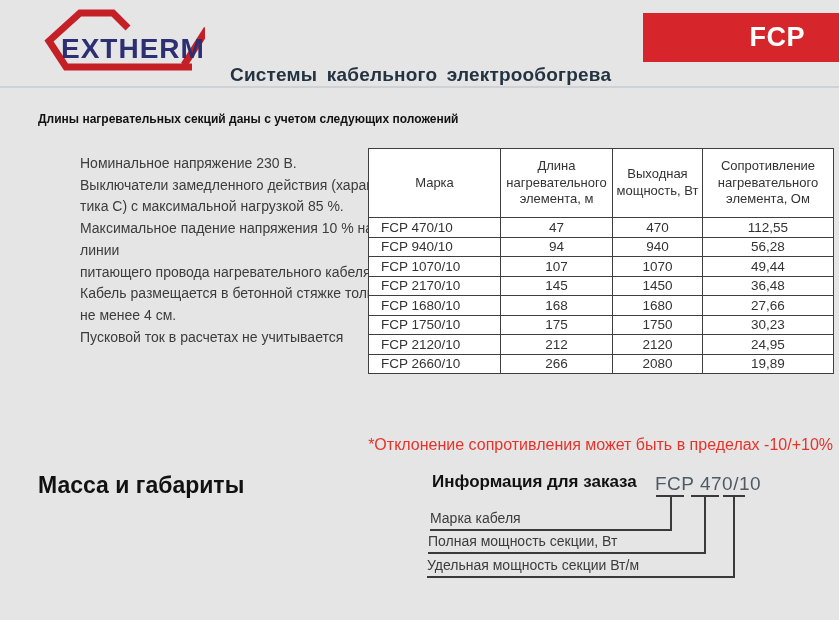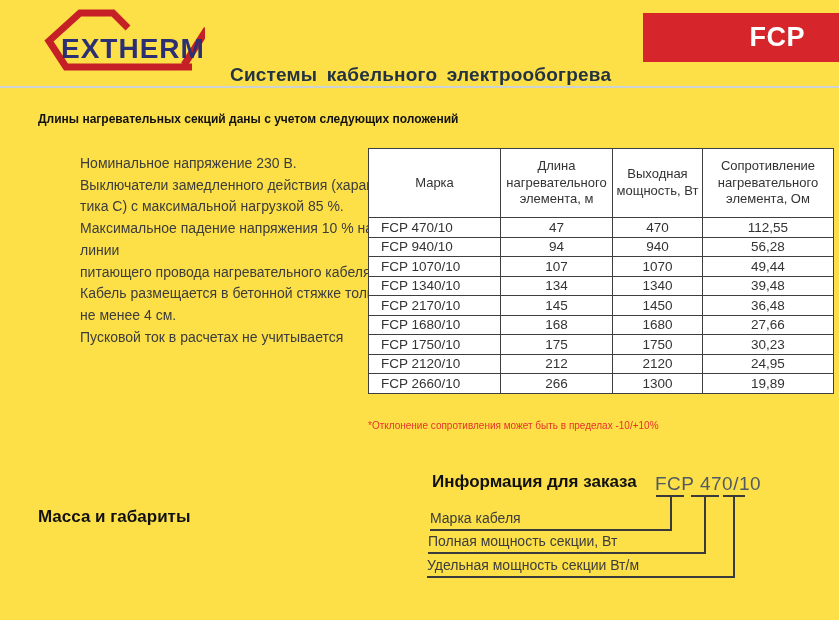--- a/index.html
+++ b/index.html
@@ -1,18 +1,18 @@
 <!DOCTYPE html>
 <html><head>
 <meta charset="utf-8">
 <style>
   * { margin:0; padding:0; box-sizing:border-box; }
   html,body { background:#ffffff; }
   body { font-family:"Liberation Sans", sans-serif; }
-  .page { position:relative; width:839px; height:620px; background:#fde047; overflow:hidden; }
+  .page { position:relative; width:839px; height:620px; background:#e5e5e5; overflow:hidden; }
 
   
   .logo { position:absolute; left:33px; top:5px; width:172px; height:66px; }
   .header-title { position:absolute; left:230px; top:29px; font-size:19px; font-weight:700;
                   color:#243342; letter-spacing:0.2px; word-spacing:4px;margin-top:35px; }
   .badge { position:absolute; left:643px; top:13px; width:196px; height:49px; background:#d6262c;
            display:flex; align-items:center; justify-content:flex-end; padding-right:34px; }
   .badge span { color:#ffffff; font-size:27px; font-weight:700; letter-spacing:0.5px; }
   .header-rule { position:absolute; left:0; top:86px; width:839px; height:2px; background:#cdd2d6; }
 
@@ -26,25 +26,25 @@
            text-align:center; vertical-align:middle; }
   table.dtable th { font-size:13px; line-height:1.3; white-space:pre-line; }
 
   .tbl-spec { position:absolute; left:368px; top:148px; width:465px; }
   .tbl-spec th { height:69px; }
   .tbl-spec td { height:19.5px; font-size:13.5px; }
   .tbl-spec td.col-first { text-align:left; padding-left:12px; }
   .tbl-spec col.c1 { width:132px; } .tbl-spec col.c2 { width:112px; }
   .tbl-spec col.c3 { width:90px; }  .tbl-spec col.c4 { width:131px; }
 
-  .footnote { position:absolute; left:368px; top:420px; width:465px; 
-              font-size:10px; color:#e6332a; }
+  .footnote { position:absolute; left:368px; top:436px; width:465px; text-align:right;
+              font-size:16px; color:#e6332a; }
 
   
-  .sec2-heading { position:absolute; left:38px; top:472px; font-size:17px; font-weight:700; color:#111111;margin-top:35px; }
+  .sec2-heading { position:absolute; left:38px; top:472px; font-size:23px; font-weight:700; color:#111111; }
   .tbl-mass { position:absolute; left:38px; top:504px; width:304px; }
   .tbl-mass th { height:38px; }
   .tbl-mass td { height:20px; font-size:13.5px; }
   .tbl-mass col.c1 { width:77px; } .tbl-mass col.c2 { width:78px; }
   .tbl-mass col.c3 { width:84px; } .tbl-mass col.c4 { width:65px; }
 
   
   .sec3-heading { position:absolute; left:432px; top:472px; font-size:17px; font-weight:700; color:#111111; }
   .order-code { position:absolute; left:655px; top:473px; font-size:19px; color:#4f5a63; letter-spacing:0.5px; }
   .cline { position:absolute; background:#3a3a3a; }
@@ -113,26 +113,20 @@
           <td>940</td>
           <td>56,28</td>
         </tr>
         <tr>
           <td class="col-first">FCP 1070/10</td>
           <td>107</td>
           <td>1070</td>
           <td>49,44</td>
         </tr>
         <tr>
-          <td class="col-first">FCP 1340/10</td>
-          <td>134</td>
-          <td>1340</td>
-          <td>39,48</td>
-        </tr>
-        <tr>
           <td class="col-first">FCP 2170/10</td>
           <td>145</td>
           <td>1450</td>
           <td>36,48</td>
         </tr>
         <tr>
           <td class="col-first">FCP 1680/10</td>
           <td>168</td>
           <td>1680</td>
           <td>27,66</td>
@@ -145,21 +139,21 @@
         </tr>
         <tr>
           <td class="col-first">FCP 2120/10</td>
           <td>212</td>
           <td>2120</td>
           <td>24,95</td>
         </tr>
         <tr>
           <td class="col-first">FCP 2660/10</td>
           <td>266</td>
-          <td>1300</td>
+          <td>2080</td>
           <td>19,89</td>
         </tr>
       </tbody>
   </table>
 
   <div class="footnote">*Отклонение сопротивления может быть в пределах -10/+10%</div>
 
   <div class="sec2-heading">Масса и габариты</div>
 
 

